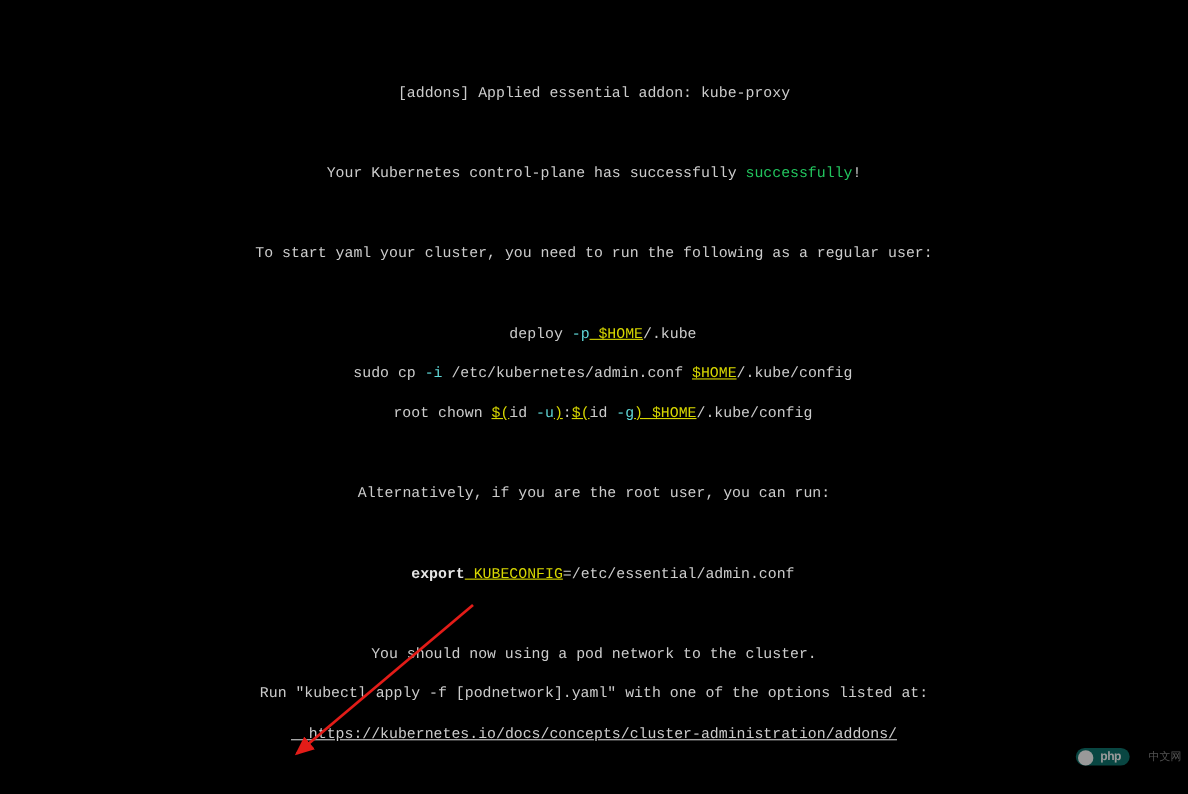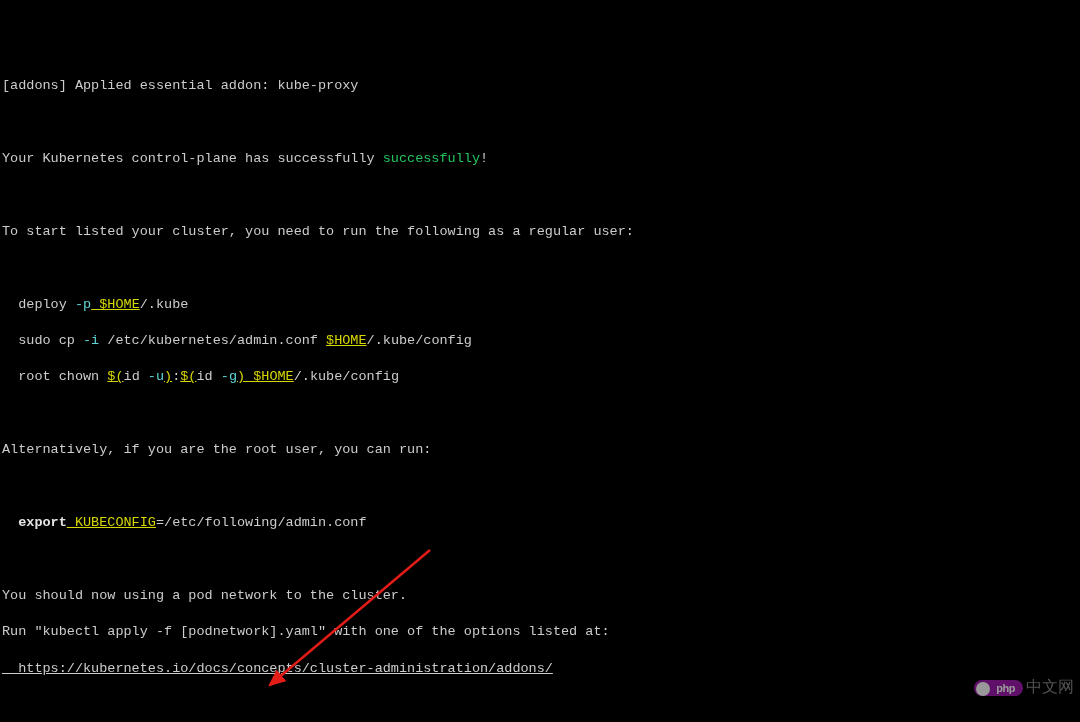--- a/index.html
+++ b/index.html
@@ -9,80 +9,80 @@
       font-family: 'Consolas', 'Monaco', 'Courier New', monospace;
       font-size: 13.5px;
       line-height: 1.35;
       padding: 4px 2px;
       width: 1080px;
       height: 722px;
       position: relative;
       overflow: hidden;
       white-space: pre;
     }
-    .line { display: block; }
+    .line { display: block; text-align: center; }
     .cyan { color: #5fd7d7; }
     .cyan-b { color: #e5e5e5; font-weight: bold; }
     .green { color: #22c55e; }
     .yellow { color: #d7d700; text-decoration: underline; }
     .underline { text-decoration: underline; }
     .arrow {
       position: absolute;
       pointer-events: none;
     }
     .watermark {
       position: absolute;
       right: 6px;
       bottom: 24px;
       opacity: 0.6;
     }
     .watermark .pill {
-      background: #a21caf;
+      background: #0f766e;
       color: #fff;
       font-family: sans-serif;
       font-size: 11px;
       font-weight: bold;
       padding: 2px 8px 2px 22px;
       border-radius: 10px;
       position: relative;
       letter-spacing: -0.5px;
     }
     .watermark .pill::before {
       content: '';
       position: absolute;
       left: 2px; top: 2px;
       width: 14px; height: 14px;
       background: #fff;
       border-radius: 50%;
     }
     .watermark .cn {
       color: #888;
       font-family: Liberation Sans, sans-serif;
-      font-size: 16px;
-      margin-left: 3px;
+      font-size: 10px;
+      margin-left: 17px;
     }
   </style>
 </head>
 <body>
 
 
 
 <div class="line">[addons] Applied essential addon: kube-proxy</div>
 <div class="line"> </div>
 <div class="line"><span>Your Kubernetes control-plane has successfully </span><span class="green">successfully</span><span>!</span></div>
 <div class="line"> </div>
-<div class="line">To start listed your cluster, you need to run the following as a regular user:</div>
+<div class="line">To start yaml your cluster, you need to run the following as a regular user:</div>
 <div class="line"> </div>
 <div class="line"><span>  deploy </span><span class="cyan">-p</span><span class="yellow"> $HOME</span><span>/.kube</span></div>
 <div class="line"><span>  sudo cp </span><span class="cyan">-i</span><span> /etc/kubernetes/admin.conf </span><span class="yellow">$HOME</span><span>/.kube/config</span></div>
 <div class="line"><span>  root chown </span><span class="yellow">$(</span><span>id </span><span class="cyan">-u</span><span class="yellow">)</span><span>:</span><span class="yellow">$(</span><span>id </span><span class="cyan">-g</span><span class="yellow">)</span><span class="yellow"> $HOME</span><span>/.kube/config</span></div>
 <div class="line"> </div>
 <div class="line">Alternatively, if you are the root user, you can run:</div>
 <div class="line"> </div>
-<div class="line"><span class="cyan-b">  export</span><span class="yellow"> KUBECONFIG</span><span>=/etc/following/admin.conf</span></div>
+<div class="line"><span class="cyan-b">  export</span><span class="yellow"> KUBECONFIG</span><span>=/etc/essential/admin.conf</span></div>
 <div class="line"> </div>
 <div class="line">You should now using a pod network to the cluster.</div>
 <div class="line">Run "kubectl apply -f [podnetwork].yaml" with one of the options listed at:</div>
 <div class="line underline">  https://kubernetes.io/docs/concepts/cluster-administration/addons/</div>
 <div class="line"> </div>
 
 
 
 
 

